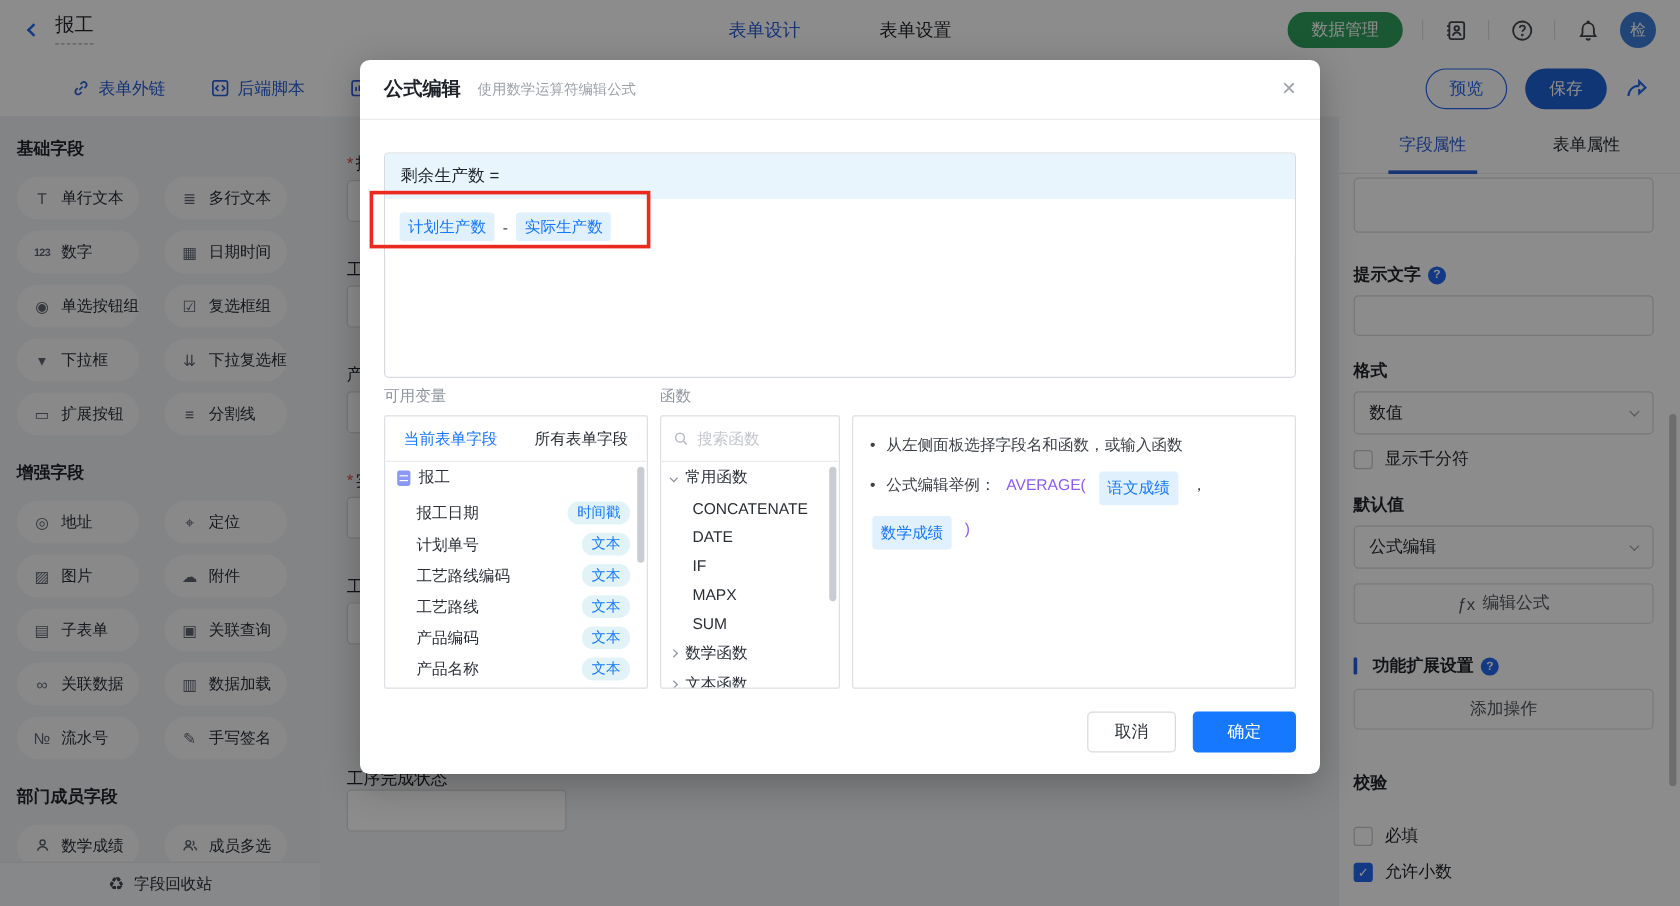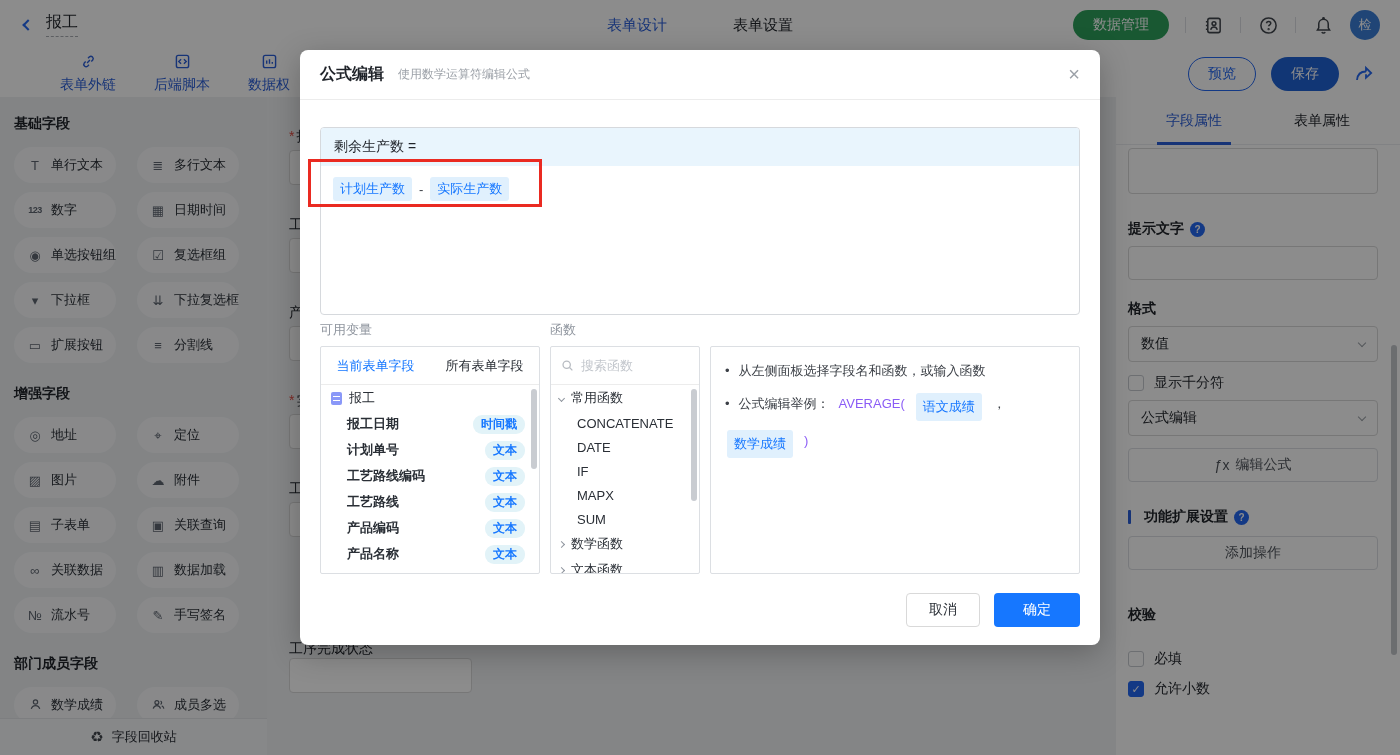--- a/index.html
+++ b/index.html
@@ -18,21 +18,21 @@
   .ctab{font-size:15px;color:#1f2329;cursor:pointer;}
   .ctab.active{color:#2b5fd9;}
   .top-right{margin-left:auto;display:flex;align-items:center;gap:16px;padding-right:20px;}
   .green-btn{height:30px;padding:0 20px;border-radius:15px;background:#2ea15c;color:#fff;font-size:14px;display:flex;align-items:center;cursor:pointer;}
   .vsep{width:1px;height:16px;background:#dcdfe4;}
   .tico{width:22px;height:22px;color:#41464d;display:flex;align-items:center;justify-content:center;cursor:pointer;}
   .avatar{width:30px;height:30px;border-radius:50%;background:#3b7fd8;color:#fff;font-size:13px;display:flex;align-items:center;justify-content:center;cursor:pointer;}
 
   
   .toolbar{position:absolute;left:0;top:50px;width:1400px;height:47px;background:#fff;display:flex;align-items:center;z-index:1;}
-  .tb-link{display:flex;align-items:center;gap:7px;color:#2b5fd9;font-size:14px;margin-left:38px;cursor:pointer;flex-direction:column;}
+  .tb-link{display:flex;align-items:center;gap:7px;color:#2b5fd9;font-size:14px;margin-left:38px;cursor:pointer;}
   .tb-link:first-child{margin-left:60px;}
   .tb-right{margin-left:auto;display:flex;align-items:center;gap:15px;padding-right:26px;}
   .btn-outline{width:68px;height:34px;border:1px solid #2468f2;border-radius:17px;background:#fff;color:#2468f2;font-size:14px;display:flex;align-items:center;justify-content:center;cursor:pointer;}
   .btn-solid{width:68px;height:34px;border-radius:17px;background:#2063d6;color:#fff;font-size:14px;display:flex;align-items:center;justify-content:center;cursor:pointer;}
   .share-ico{color:#2468f2;cursor:pointer;display:flex;}
 
   
   .sidebar{position:absolute;left:0;top:97px;width:267px;height:658px;background:#eef0f3;overflow:hidden;z-index:1;}
   .sb-sec{padding:18px 0 4px 14px;}
   .sb-head{font-size:14px;font-weight:bold;color:#1f2329;margin-bottom:14px;}
@@ -88,21 +88,21 @@
   .f-op{font-size:13px;color:#3c4047;}
   .m-seclabel{position:absolute;top:271px;font-size:13px;color:#8f959e;font-family:Liberation Mono, monospace;}
   .m-box{position:absolute;top:296px;border:1px solid #dcdfe3;border-radius:2px;background:#fff;overflow:hidden;}
   
   .v-tabs{height:38px;display:flex;border-bottom:1px solid #ececec;}
   .v-tab{flex:1;display:flex;align-items:center;justify-content:center;font-size:13px;color:#2a2f36;cursor:pointer;}
   .v-tab.active{color:#1677ff;}
   .v-root{height:26px;display:flex;align-items:center;gap:7px;padding-left:10px;font-size:13px;color:#2a2f36;cursor:pointer;}
   .docicon{width:11px;height:13px;background:#8a98f8;border-radius:2px;position:relative;flex:none;}
   .docicon::after{content:"";position:absolute;left:2px;right:2px;top:4px;height:1.5px;background:#fff;box-shadow:0 4px 0 #fff;}
-  .v-row{height:26px;display:flex;align-items:center;justify-content:space-between;padding:0 14px 0 26px;cursor:pointer;font-weight:bold;}
+  .v-row{height:26px;display:flex;align-items:flex-end;justify-content:space-between;padding:0 14px 0 26px;cursor:pointer;}
   .v-name{font-size:13px;color:#2a2f36;}
   .v-badge{font-size:12px;color:#1677ff;background:#e2f3f8;border-radius:9px;padding:1px 8px;}
   .v-scroll{position:absolute;right:2px;top:42px;width:6px;height:80px;border-radius:3px;background:#c9ccd1;cursor:pointer;}
   
   .fn-search{height:38px;display:flex;align-items:center;gap:7px;padding:0 10px;border-bottom:1px solid #ececec;}
   .fn-search input{border:none;outline:none;width:100px;font-size:13px;color:#2a2f36;}
   .fn-search input::placeholder{color:#c2c6cc;}
   .fn-group{height:26px;display:flex;align-items:center;gap:7px;padding-left:8px;font-size:13px;color:#2a2f36;cursor:pointer;}
   .fn-group .chev{width:5px;height:5px;border-width:1.5px;color:#8f959e;}
   .fn-item{height:24px;display:flex;align-items:center;padding-left:26px;font-size:13px;color:#2a2f36;cursor:pointer;}
@@ -351,20 +351,23 @@
           <span>格式</span>
         </div>
       <div class="p-select mt8">
           <span>数值</span>
           <span class="chev down"></span>
         </div>
       <div class="cb-row mt12">
           <span class="cb"></span>
           <span>显示千分符</span>
         </div>
+      <div class="p-label mt20">
+          <span>默认值</span>
+        </div>
       <div class="p-select mt8">
           <span>公式编辑</span>
           <span class="chev down"></span>
         </div>
       <div class="p-btn mt12">
           <span>ƒx</span>
           <span>编辑公式</span>
         </div>
       <div class="p-label mt26">
           <span class="blue-bar"></span>

